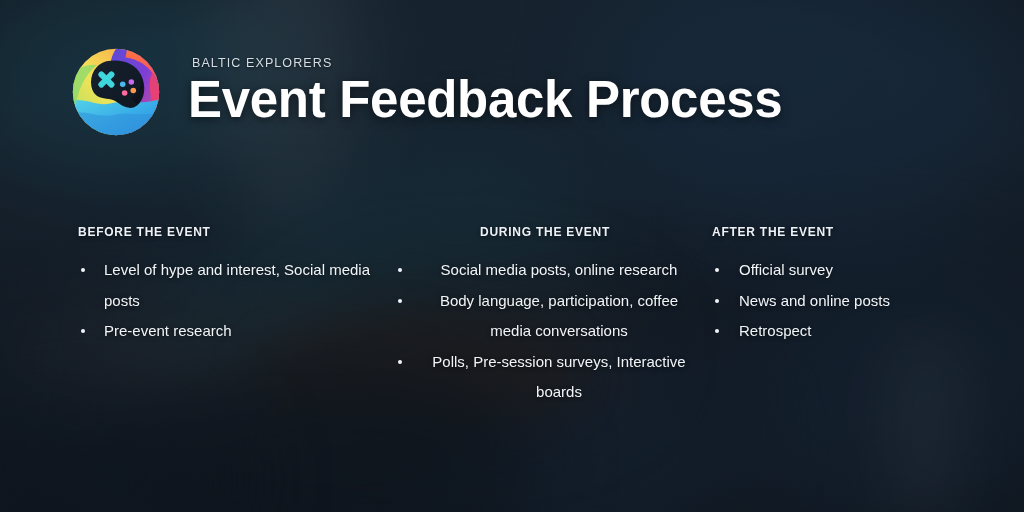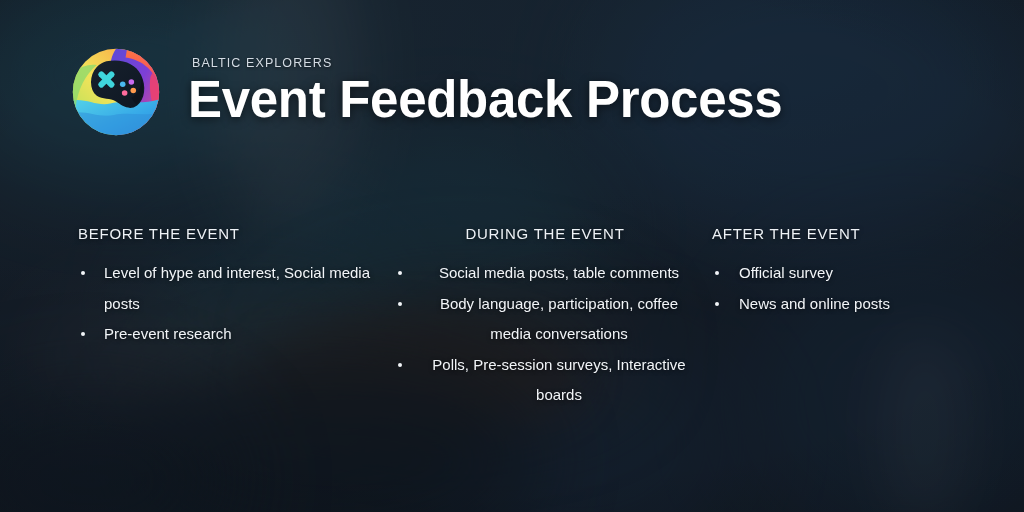--- a/index.html
+++ b/index.html
@@ -106,23 +106,23 @@
     top: 225px;
     width: 900px;
     display: flex;
   }
   .col { width: 300px; flex: 0 0 300px; }
   .col.c2 { margin-left: 17px; text-align: center; }
   .col.c3 { margin-left: 17px; }
 
   .col-head {
     color: #eef2f6;
-    font-size: 15px;
+    font-size: 12px;
     letter-spacing: .75px;
-    font-weight: 400;
+    font-weight: 700;
     margin: 0 0 16px 0;
     text-shadow: 0 1px 4px rgba(0,0,0,.55);
   }
   .bullets {
     list-style: none;
     margin: 0;
     padding: 0;
   }
   .bullets li {
     position: relative;
@@ -253,21 +253,21 @@
           <span>Pre-event research</span>
         </li>
       </ul>
     </div>
 
     <div class="col c2">
       <div class="col-head">DURING THE EVENT</div>
       <ul class="bullets">
         <li>
           <span class="dot"></span>
-          <span>Social media posts, table comments</span>
+          <span>Social media posts, online research</span>
         </li>
         <li>
           <span class="dot"></span>
           <span>Body language,  participation, coffee media conversations</span>
         </li>
         <li>
           <span class="dot"></span>
           <span>Polls, Pre-session surveys, Interactive  boards</span>
         </li>
       </ul>
@@ -277,17 +277,21 @@
       <div class="col-head">AFTER THE EVENT</div>
       <ul class="bullets">
         <li>
           <span class="dot"></span>
           <span>Official survey</span>
         </li>
         <li>
           <span class="dot"></span>
           <span>News and  online posts</span>
         </li>
+        <li>
+          <span class="dot"></span>
+          <span>Retrospect</span>
+        </li>
       </ul>
     </div>
 
   </div>
 </div>
 
 </body></html>

